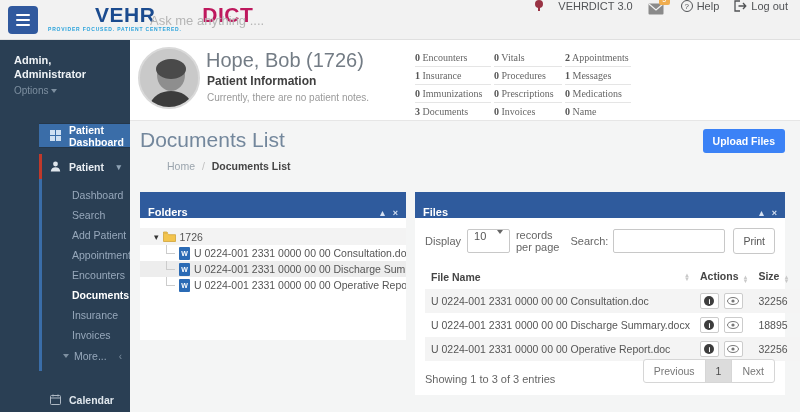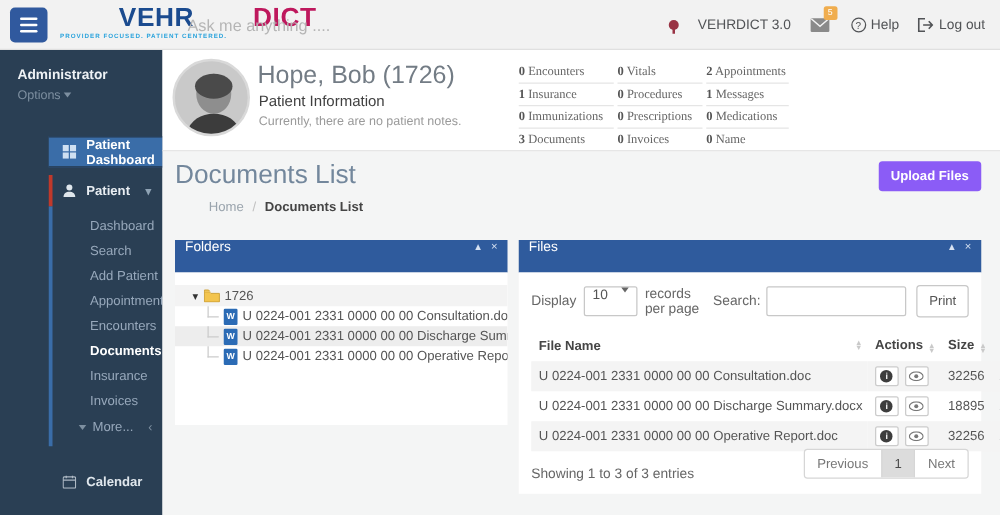--- a/index.html
+++ b/index.html
@@ -10,21 +10,21 @@
   
   .topbar { position:absolute; left:0; top:0; width:800px; height:40px; background:#f2f2f2; border-bottom:1px solid #e0e0e0; }
   .hamburger { position:absolute; left:8px; top:6px; width:30px; height:28px; background:#30599e; border-radius:4px; cursor:pointer; display:flex; flex-direction:column; justify-content:center; align-items:center; gap:3px; }
   .hamburger span { display:block; width:14px; height:2px; background:#fff; border-radius:1px; }
   .logo { position:absolute; left:48px; top:4px; line-height:1; }
   .logo .l1 { font-size:21px; font-weight:bold; letter-spacing:.5px; color:#1b4b8f;margin-left:47px; }
   .logo .l2 { color:#be185d; }
   .logo .tag { font-size:5px; color:#2aa3dc; letter-spacing:.8px; margin-top:2px; font-weight:bold; }
   .ask-input { position:absolute; left:150px; top:9px; width:220px; height:22px; border:none; outline:none; background:transparent; font-size:13px; color:#666; font-family:"Liberation Sans", sans-serif; }
   .ask-input::placeholder { color:#b5b5b5; }
-  .top-right { position:absolute; right:12px; top:0; height:40px; display:flex; align-items:center; gap:15px; color:#515356; font-size:11px; }
+  .top-right { position:absolute; right:12px; top:0; height:40px; display:flex; align-items:flex-start; gap:15px; color:#515356; font-size:11px; }
   .pin-icon { width:8px; height:8px; background:#993344; border-radius:50%; position:relative; }
   .pin-icon::after { content:""; position:absolute; left:3px; top:7px; width:2px; height:4px; background:#993344; }
   .env-wrap { position:relative; width:18px; height:18px; }
   .badge { position:absolute; right:-4px; top:-6px; min-width:11px; height:11px; background:#f0ad4e; color:#fff; border-radius:2px; font-size:7px; line-height:11px; text-align:center; padding:0 1px; }
   .help-q { display:inline-flex; width:12px; height:12px; border:1px solid #515356; border-radius:50%; font-size:8px; align-items:center; justify-content:center; margin-right:4px; vertical-align:-2px; }
   .tr-item { display:flex; align-items:center; cursor:pointer; }
 
   
   .sidebar { position:absolute; left:0; top:40px; width:130px; height:372px; background:#2a3f54; }
   .user-block { padding:14px 0 0 14px; color:#eef2f5; font-weight:bold; font-size:11px; line-height:1.25; }
@@ -41,35 +41,35 @@
   .more-row { display:flex; align-items:center; padding:5px 8px 5px 18px; color:#97a8bb; font-size:10.5px; cursor:pointer; }
   .more-row .mr-label { margin-left:5px; }
   .more-row .mr-chev { margin-left:auto; font-size:10px; color:#7d8fa0; }
   .mi-plain { margin-top:16px; color:#dfe6ec; position:relative; }
   .s-icon { width:13px; height:13px; flex:0 0 13px; display:inline-flex; align-items:center; justify-content:center; }
 
   
   .patient-band { position:absolute; left:130px; top:40px; width:557px; height:80px; background:#fff; }
   .avatar { position:absolute; left:8px; top:7px; width:62px; height:62px; border-radius:50%; border:2px solid #d9d9d9; overflow:hidden; background:#cfcfcf; }
   .p-name { position:absolute; left:76px; top:9px; font-size:20px; color:#737c85; }
-  .p-sub { position:absolute; left:77px; top:34px; font-size:12px; font-weight:normal; color:#404040; }
+  .p-sub { position:absolute; left:77px; top:34px; font-size:12px; font-weight:bold; color:#404040; }
   .p-notes { position:absolute; left:77px; top:52px; font-size:10px; color:#9a9a9a; }
   .stats { position:absolute; left:285px; top:10px; width:210px; display:grid; grid-template-columns:76px 68px 66px; column-gap:3px; row-gap:0; }
   .stat { font-size:10px; color:#666; border-bottom:1px solid #e5e5e5; padding:2px 0 3px 0; margin-bottom:1px; white-space:nowrap;font-family:Liberation Serif, serif; }
   .stat b { font-weight:bold; color:#555; }
 
   .main-bg { position:absolute; left:130px; top:120px; width:670px; height:292px; background:#f4f5f5; border-top:1px solid #e6e6e6; }
   .page-title { position:absolute; left:140px; top:128px; font-size:21px; color:#73879c; }
   .breadcrumb { position:absolute; left:142px; top:160px; font-size:10.5px; color:#9aa4ad;margin-left:25px; }
   .breadcrumb .sep { margin:0 4px; color:#c0c0c0; }
   .breadcrumb .current { color:#454545; font-weight:bold; }
-  .upload-btn { position:absolute; top:129px; right:15px; background:#8b5cf6; color:#fff; border:none; border-radius:3px; font-size:10.5px; font-weight:bold; padding:6px 10px; cursor:pointer; font-family:"Liberation Sans", sans-serif; }
+  .upload-btn { position:absolute; top:129px; right:15px; background:#3b82f6; color:#fff; border:none; border-radius:3px; font-size:10.5px; font-weight:bold; padding:6px 10px; cursor:pointer; font-family:"Liberation Sans", sans-serif; }
 
   
-  .panel-hd { height:26px; background:#2f5b9d; color:#fff; display:flex; align-items:flex-start; padding:0 8px; font-size:11px; font-weight:normal; }
+  .panel-hd { height:26px; background:#2f5b9d; color:#fff; display:flex; align-items:flex-end; padding:0 8px; font-size:11px; font-weight:bold; }
   .panel-hd .hd-icons { margin-left:auto; display:flex; gap:8px; font-size:9px; }
   .hd-ic { cursor:pointer; color:#d7e2f2; }
 
   .folders-panel { position:absolute; left:140px; top:192px; width:266px; }
   .folders-body { background:#fff; height:122px; padding:10px 0 0 0; overflow:hidden; }
   .tree-root { display:flex; align-items:center; height:17px; background:#f3f3f3; padding-left:14px; gap:4px; font-size:10.5px; color:#555; cursor:pointer; }
   .expander { font-size:9px; color:#333; }
   .tree-item { display:flex; align-items:center; height:16px; padding-left:26px; font-size:10.5px; color:#555; cursor:pointer; white-space:nowrap; }
   .tree-item.selected { background:#ededed; }
   .conn { width:9px; height:9px; border-left:1px solid #ccc; border-bottom:1px solid #ccc; margin:-8px 4px 0 0; flex:0 0 9px; }
@@ -133,20 +133,21 @@
             <path d="M6 1H1v10h5" stroke="#515356" fill="none" stroke-width="1.3"></path>
             <path d="M4.5 6h7M9 3l2.8 3L9 9" stroke="#515356" fill="none" stroke-width="1.3"></path>
           </svg>
         <span>Log out</span>
       </span>
     </div>
   </div>
 
   <div class="sidebar">
     <div class="user-block">
+      <div>Admin,</div>
       <div>Administrator</div>
       <div class="options-row"><span>Options</span><span class="caret-d"></span></div>
     </div>
     <div class="menu">
       <div class="mi-top mi-dash">
         <span class="s-icon">
           <svg width="11" height="11" viewBox="0 0 11 11">
               <rect x="0" y="0" width="5" height="5" fill="#cfe0f2"></rect>
               <rect x="6" y="0" width="5" height="5" fill="#cfe0f2"></rect>
               <rect x="0" y="6" width="5" height="5" fill="#cfe0f2"></rect>

